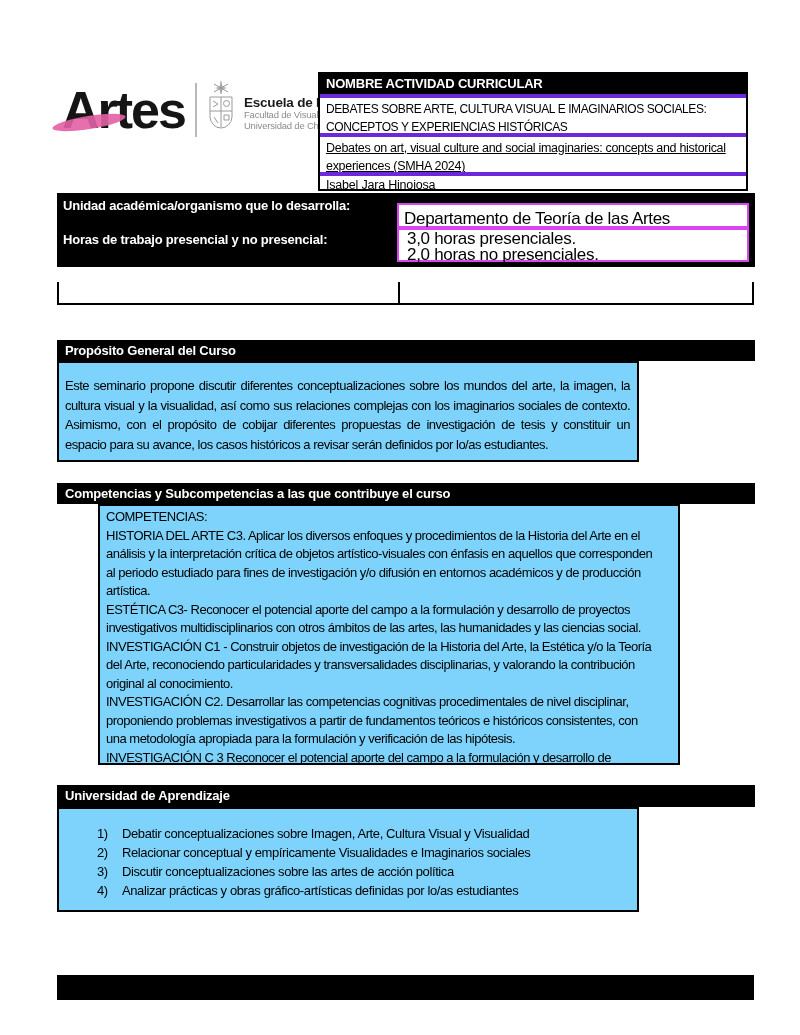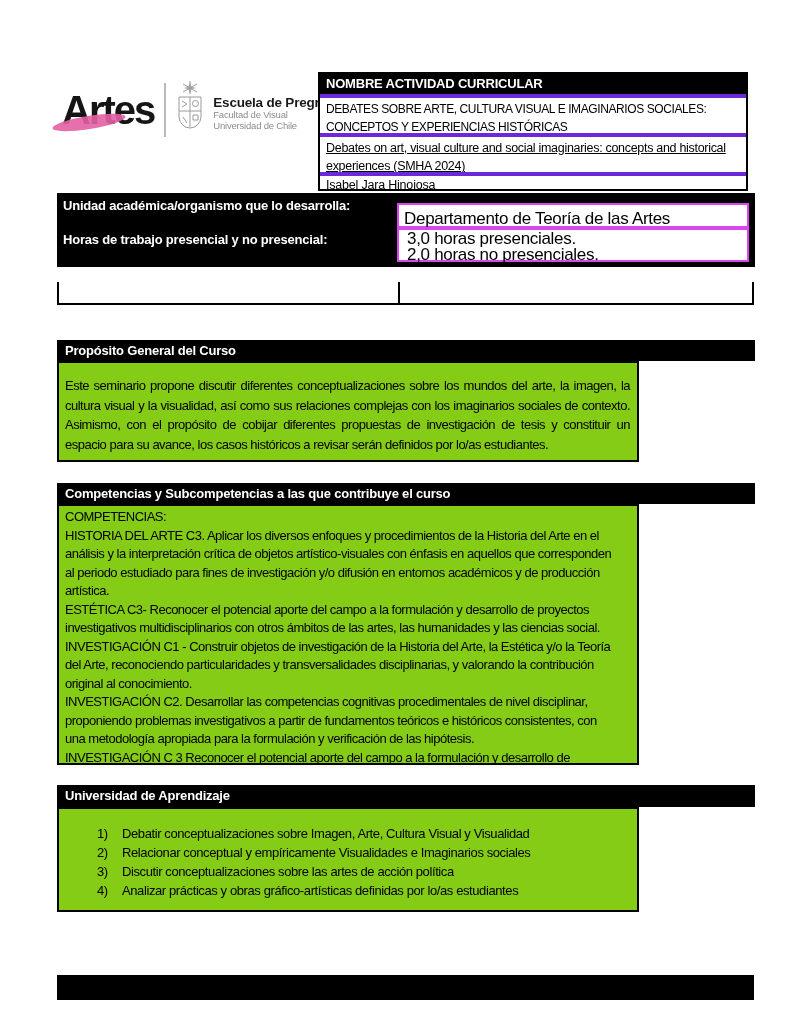--- a/index.html
+++ b/index.html
@@ -6,21 +6,21 @@
   body { background:#fff; }
   .page {
     position:relative; width:800px; height:1035px; background:#ffffff;
     font-family:"Liberation Sans", sans-serif; color:#000; overflow:hidden;
     letter-spacing:-0.2px;
   }
 
   
   .logo { position:absolute; left:62px; top:80px; display:flex; align-items:center; }
   .wordmark-wrap { position:relative; }
-  .wordmark { font-size:40px; font-weight:bold; letter-spacing:-2px; color:#151515; line-height:60px; }
+  .wordmark { font-size:52px; font-weight:bold; letter-spacing:-2px; color:#151515; line-height:60px; }
   .brush { position:absolute; left:-10px; top:36px; width:74px; height:13px;
            background:#e35fa5; border-radius:50%; transform:rotate(-9deg); opacity:.9; }
   .logo-divider { width:2px; height:54px; background:#b9b9b9; margin:0 7px 0 10px; }
   .crest { width:34px; height:58px; }
   .logo-text { margin-left:6px; padding-top:6px; }
   .logo-school { font-size:13.5px; font-weight:bold; color:#1a1a1a; line-height:15px; }
   .logo-sub { font-size:9.5px; color:#8c8c8c; line-height:10.5px; }
 
   
   .top-table { position:absolute; left:318px; top:72px; width:430px; border:2px solid #000; background:#fff; }
@@ -47,28 +47,28 @@
   .credits-header .ch { font-weight:bold; font-size:13px; line-height:22px; text-align:center; overflow:hidden; }
   .ch.c1 { width:343px; } .ch.c2 { width:354px; }
   .credits-body { display:flex; height:23px; border:2px solid #000; border-top:none; }
   .cb { height:100%; }
   .cb.c1 { width:341px; border-right:2px solid #000; }
   .cb.c2 { flex:1; }
 
   
   .section-bar { position:absolute; left:57px; width:698px; background:#000; color:#fff;
                  font-weight:bold; font-size:13px; padding-left:8px; overflow:hidden; }
-  .section-box { position:absolute; left:57px; width:582px; border:2px solid #000; background:#84cc16; overflow:hidden; }
+  .section-box { position:absolute; left:57px; width:582px; border:2px solid #000; background:#7dd3fc; overflow:hidden; }
 
   .bar-purpose { top:340px; height:21px; line-height:21px; }
   .box-purpose { top:361px; height:101px; padding:13px 7px 0 6px; }
   .box-purpose .para { font-size:13px; letter-spacing:-0.5px; line-height:19.5px; text-align:justify; }
 
   .bar-comp { top:483px; height:21px; line-height:21px; }
-  .box-comp { top:504px; height:261px; padding:2px 20px 0 6px; }
+  .box-comp { top:504px; height:261px; padding:2px 20px 0 6px;margin-left:41px; }
   .box-comp .comp-para { font-size:13px; letter-spacing:-0.5px; line-height:18.5px; }
 
   .bar-outcomes { top:785px; height:22px; line-height:22px; }
   .box-outcomes { top:807px; height:105px; padding:15px 10px 0 63px; counter-reset:rnum; }
   .outcome-item { position:relative; counter-increment:rnum; font-size:13px; letter-spacing:-0.4px;
                   line-height:19px; }
   .outcome-item::before { content:counter(rnum) ")"; position:absolute; left:-25px; }
 
   .bottom-bar { position:absolute; left:57px; top:975px; width:697px; height:25px; background:#000; }
 </style>

